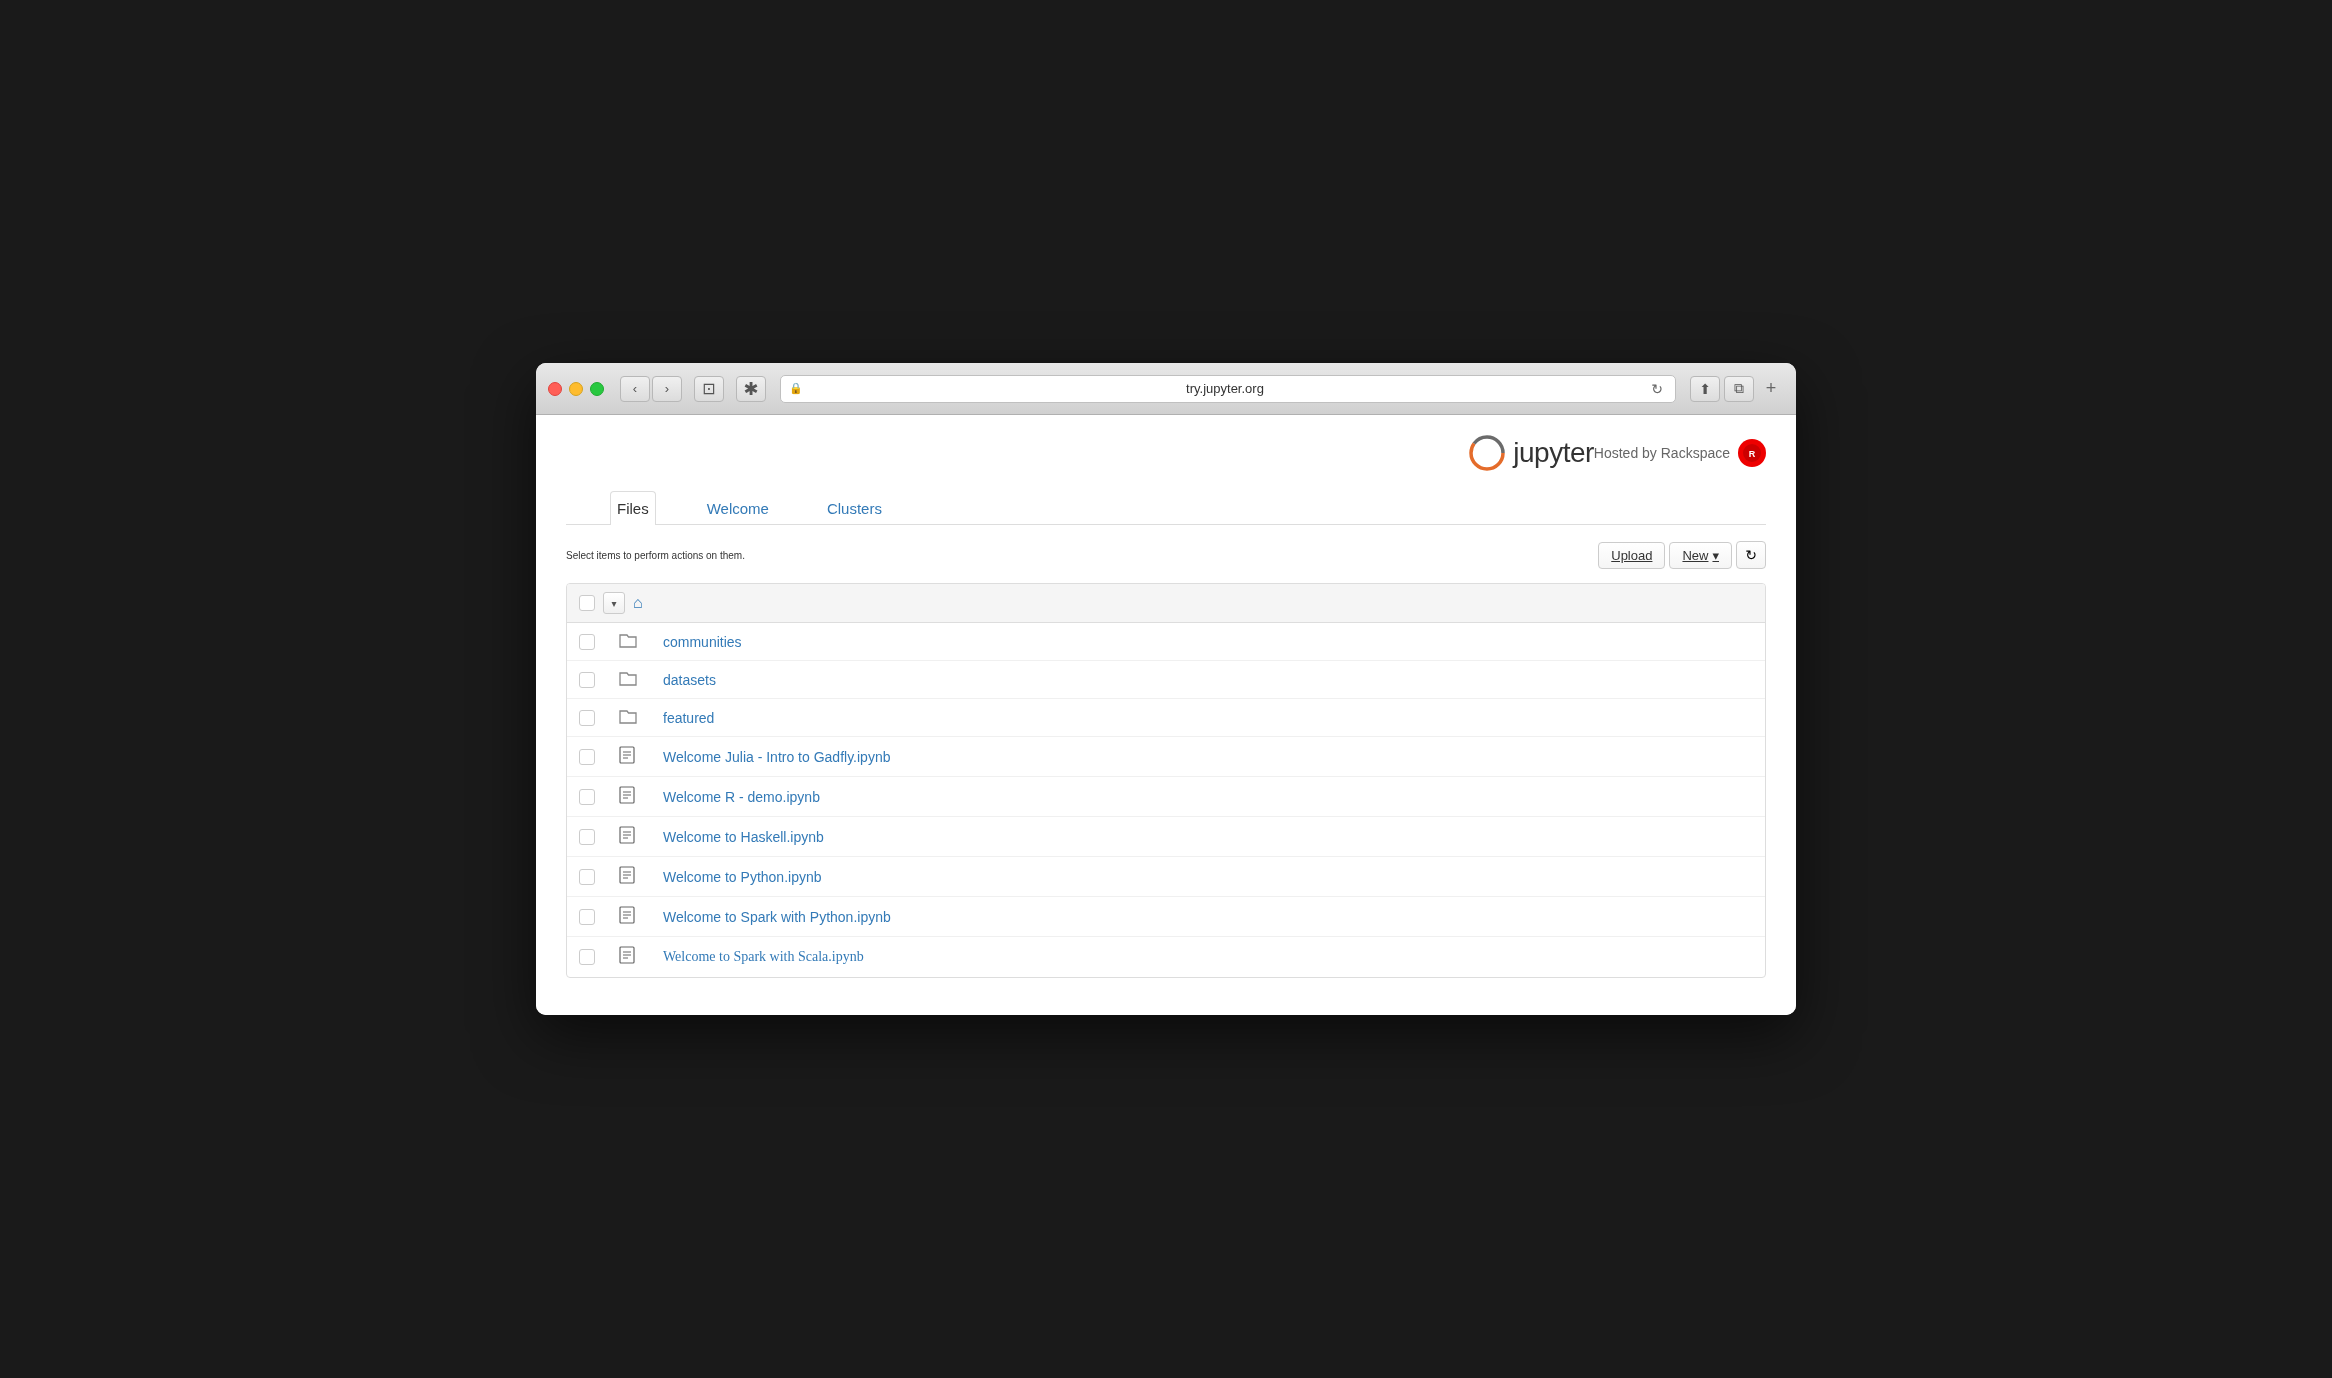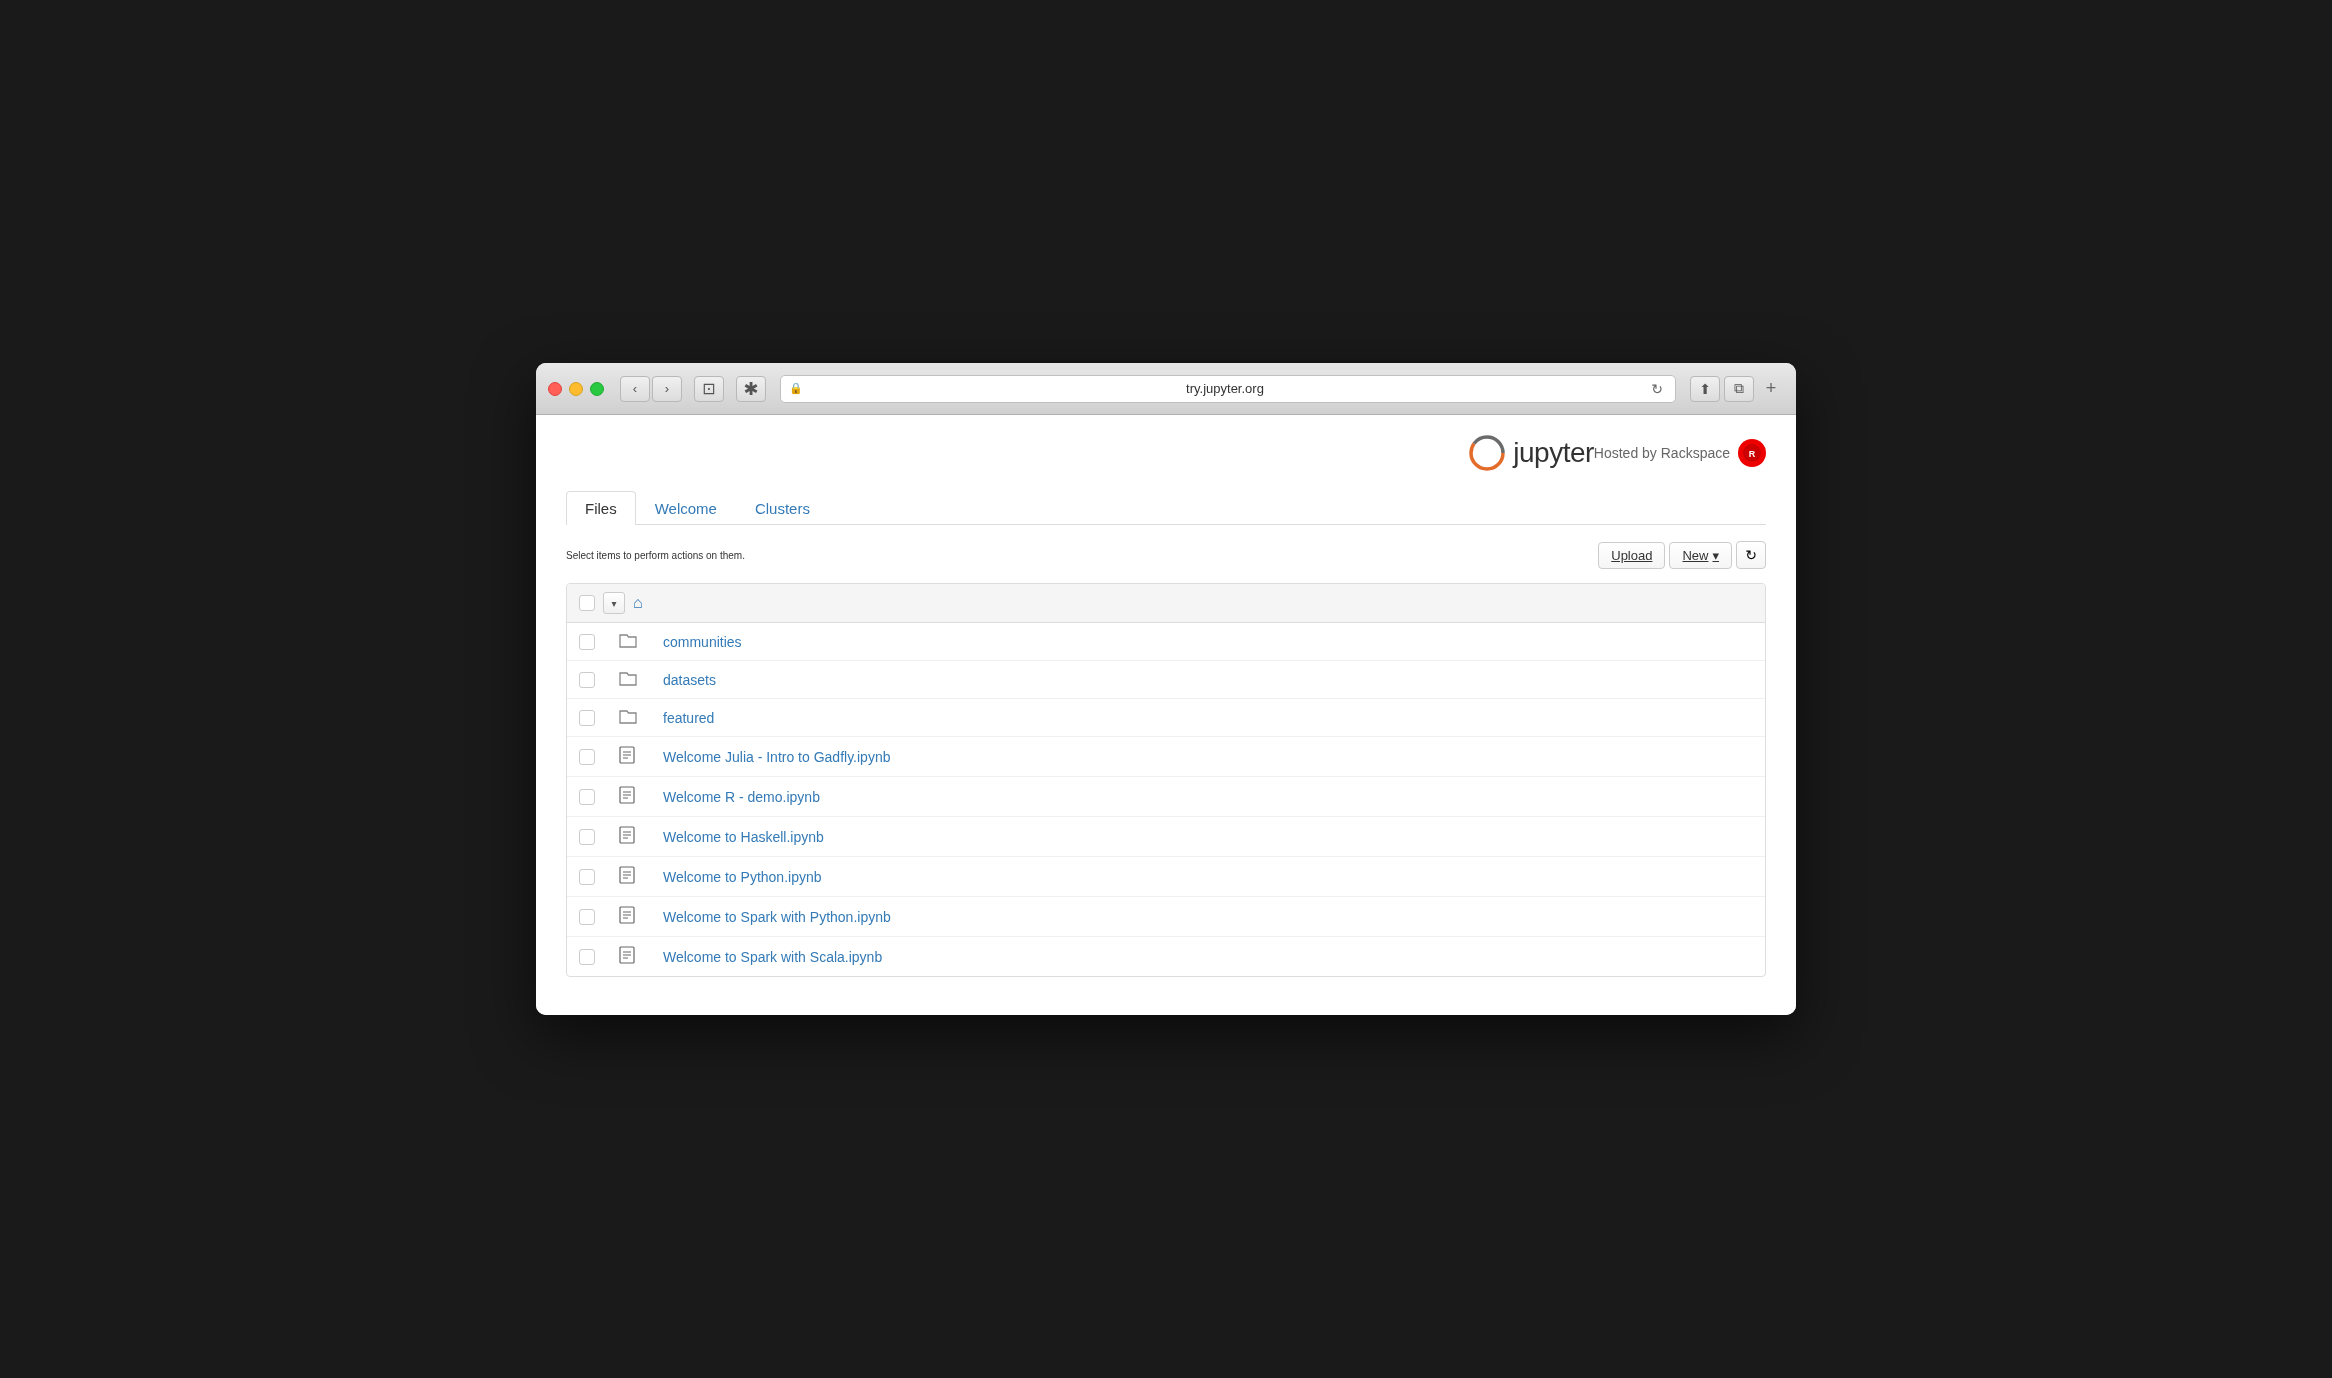--- a/index.html
+++ b/index.html
@@ -215,28 +215,29 @@
 
     
     .tabs-container {
       border-bottom: 1px solid #ddd;
       display: flex;
       gap: 0;
       margin-bottom: 16px;
     }
 
     .tab {
-      padding: 8px 18px;
+      padding: 8px 6px;
       font-size: 15px;
       cursor: pointer;
       border: 1px solid transparent;
       border-bottom: none;
       border-radius: 4px 4px 0 0;
       margin-bottom: -1px;
       color: #337ab7;
+      margin-left: 44px;
     }
 
     .tab.active {
       color: #333;
       background: #fff;
       border-color: #ddd;
       border-bottom-color: #fff;
     }
 
     
@@ -336,20 +337,21 @@
     .file-row {
       display: flex;
       align-items: center;
       padding: 9px 12px;
       border-bottom: 1px solid #f0f0f0;
       gap: 24px;
     }
 
     .file-row:last-child {
       border-bottom: none;
+      font-family: Liberation Serif, serif;
     }
 
     .row-checkbox {
       width: 16px;
       height: 16px;
       border: 1px solid #ccc;
       border-radius: 3px;
       background: #fff;
       cursor: pointer;
       flex-shrink: 0;

